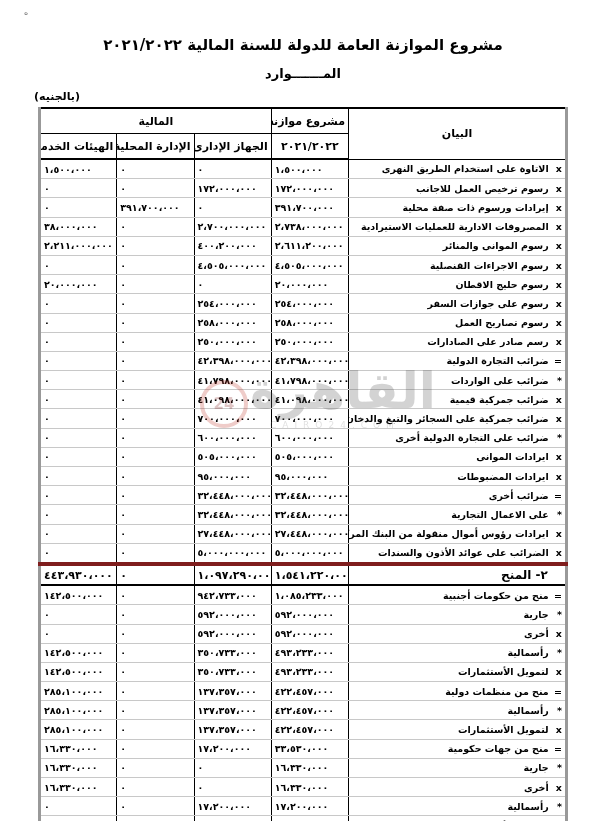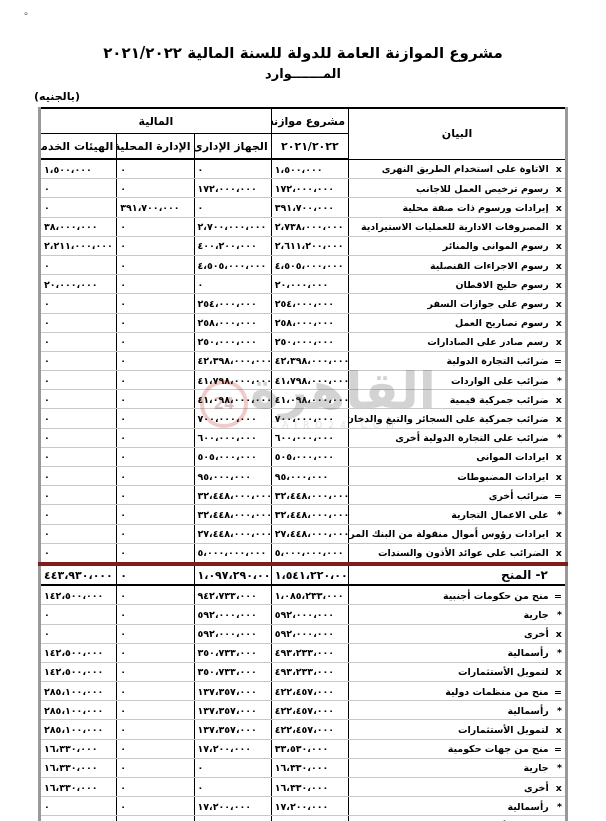--- a/index.html
+++ b/index.html
@@ -1,19 +1,19 @@
 <!DOCTYPE html>
 <html><head>
 <meta charset="utf-8">
 <style>
   html, body { margin: 0; padding: 0; background: #ffffff; }
   body { width: 606px; height: 821px; position: relative; overflow: hidden;
          font-family: "DejaVu Sans", sans-serif; color: #000; }
   .corner-mark { position: absolute; left: 24px; top: 8px; font-size: 8px; color: #777; }
-  .title { position: absolute; left: 0; right: 0; top: 44px; text-align: center;
+  .title { position: absolute; left: 0; right: 0; top: 36px; text-align: center;
            font-size: 15px; font-weight: bold; direction: rtl; letter-spacing: 0; }
   .subtitle { position: absolute; left: 0; right: 0; top: 66px; text-align: center;
               font-size: 13px; font-weight: bold; direction: rtl; }
   .unit { position: absolute; left: 34px; top: 90px; font-size: 11px; font-weight: bold; direction: rtl; }
   .tbl-wrap { position: absolute; left: 38px; top: 107px; width: 530px; }
   table { border-collapse: collapse; width: 530px; table-layout: fixed; direction: rtl;
           border-left: 3px solid #999; border-right: 3px solid #999; }
   th, td { border-left: 1px solid #000; border-right: 1px solid #000;
            border-bottom: 1px solid #c8c8c8; padding: 0 3px; height: 18.2px;
            font-size: 9.5px; white-space: nowrap; overflow: hidden; }

